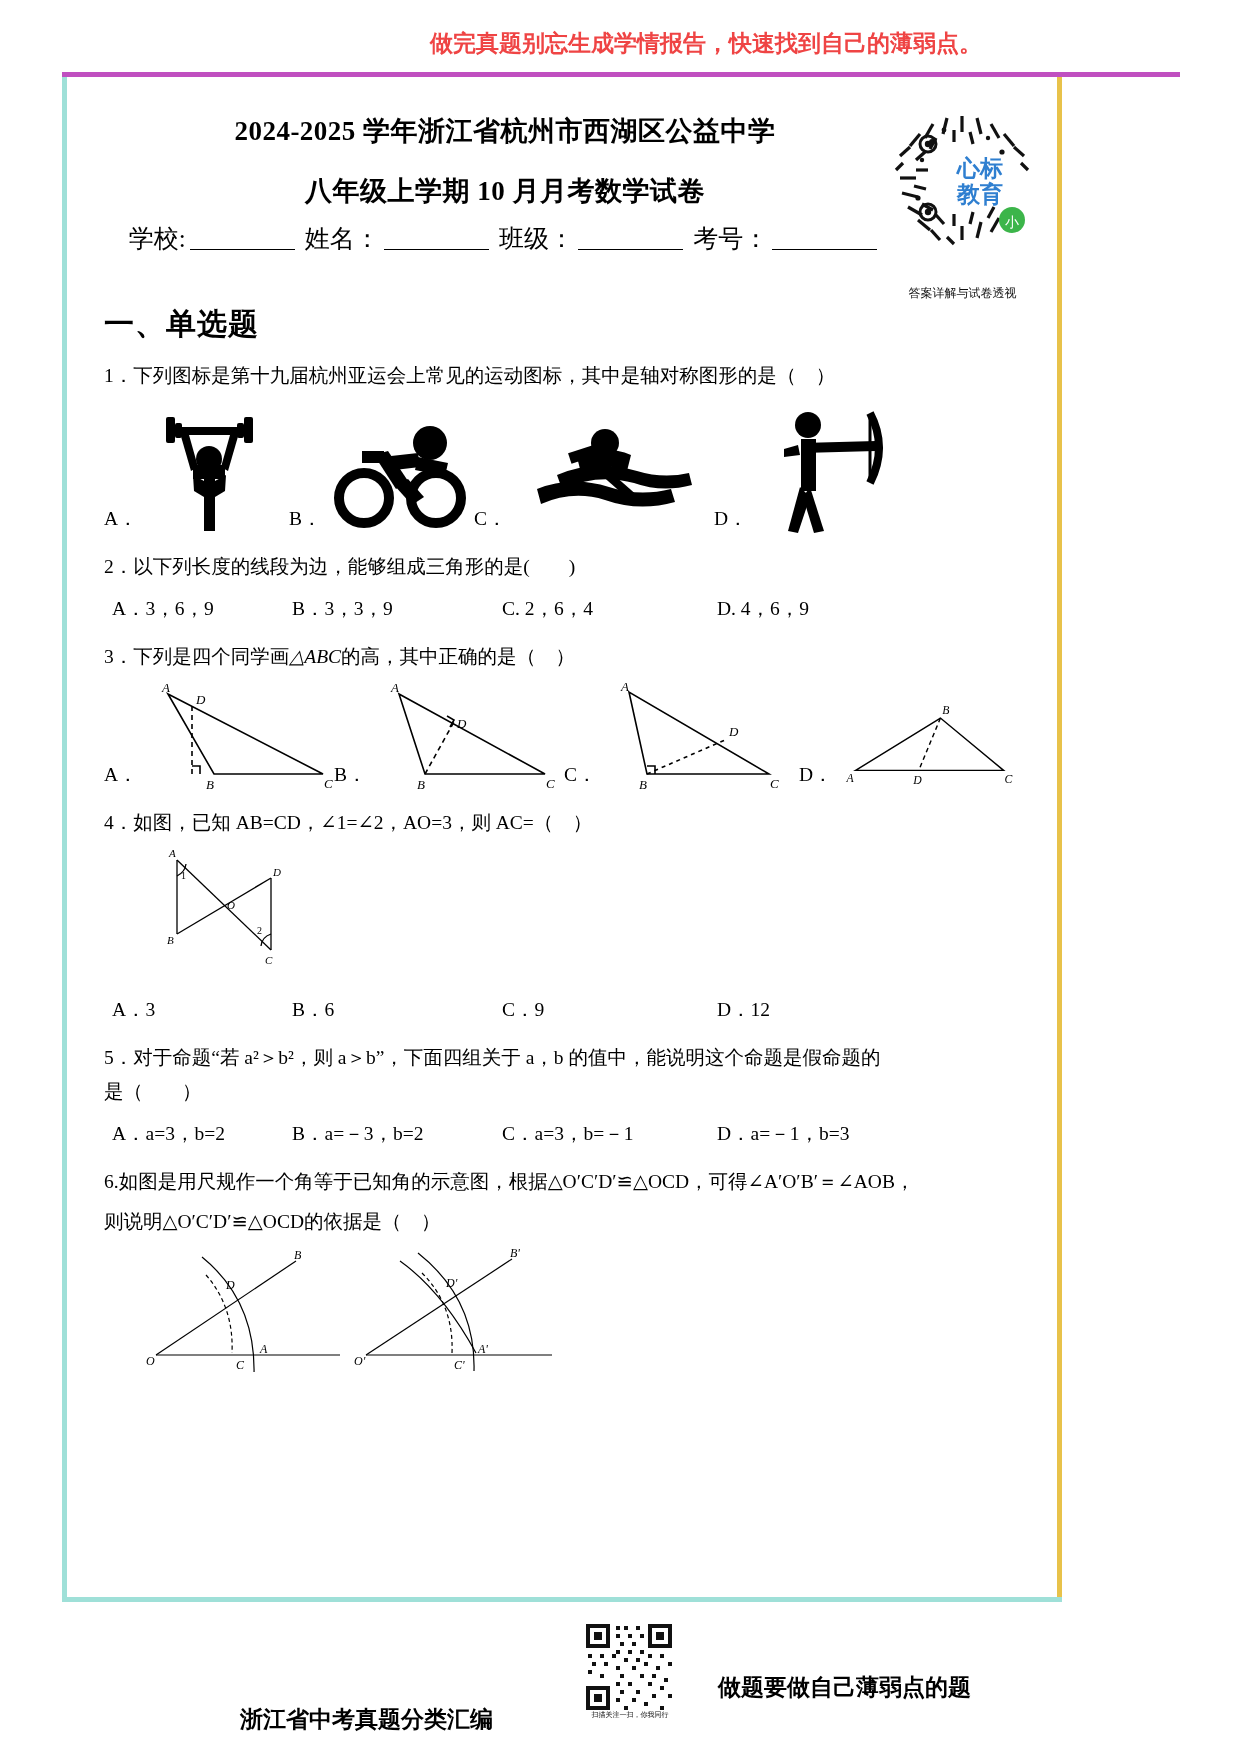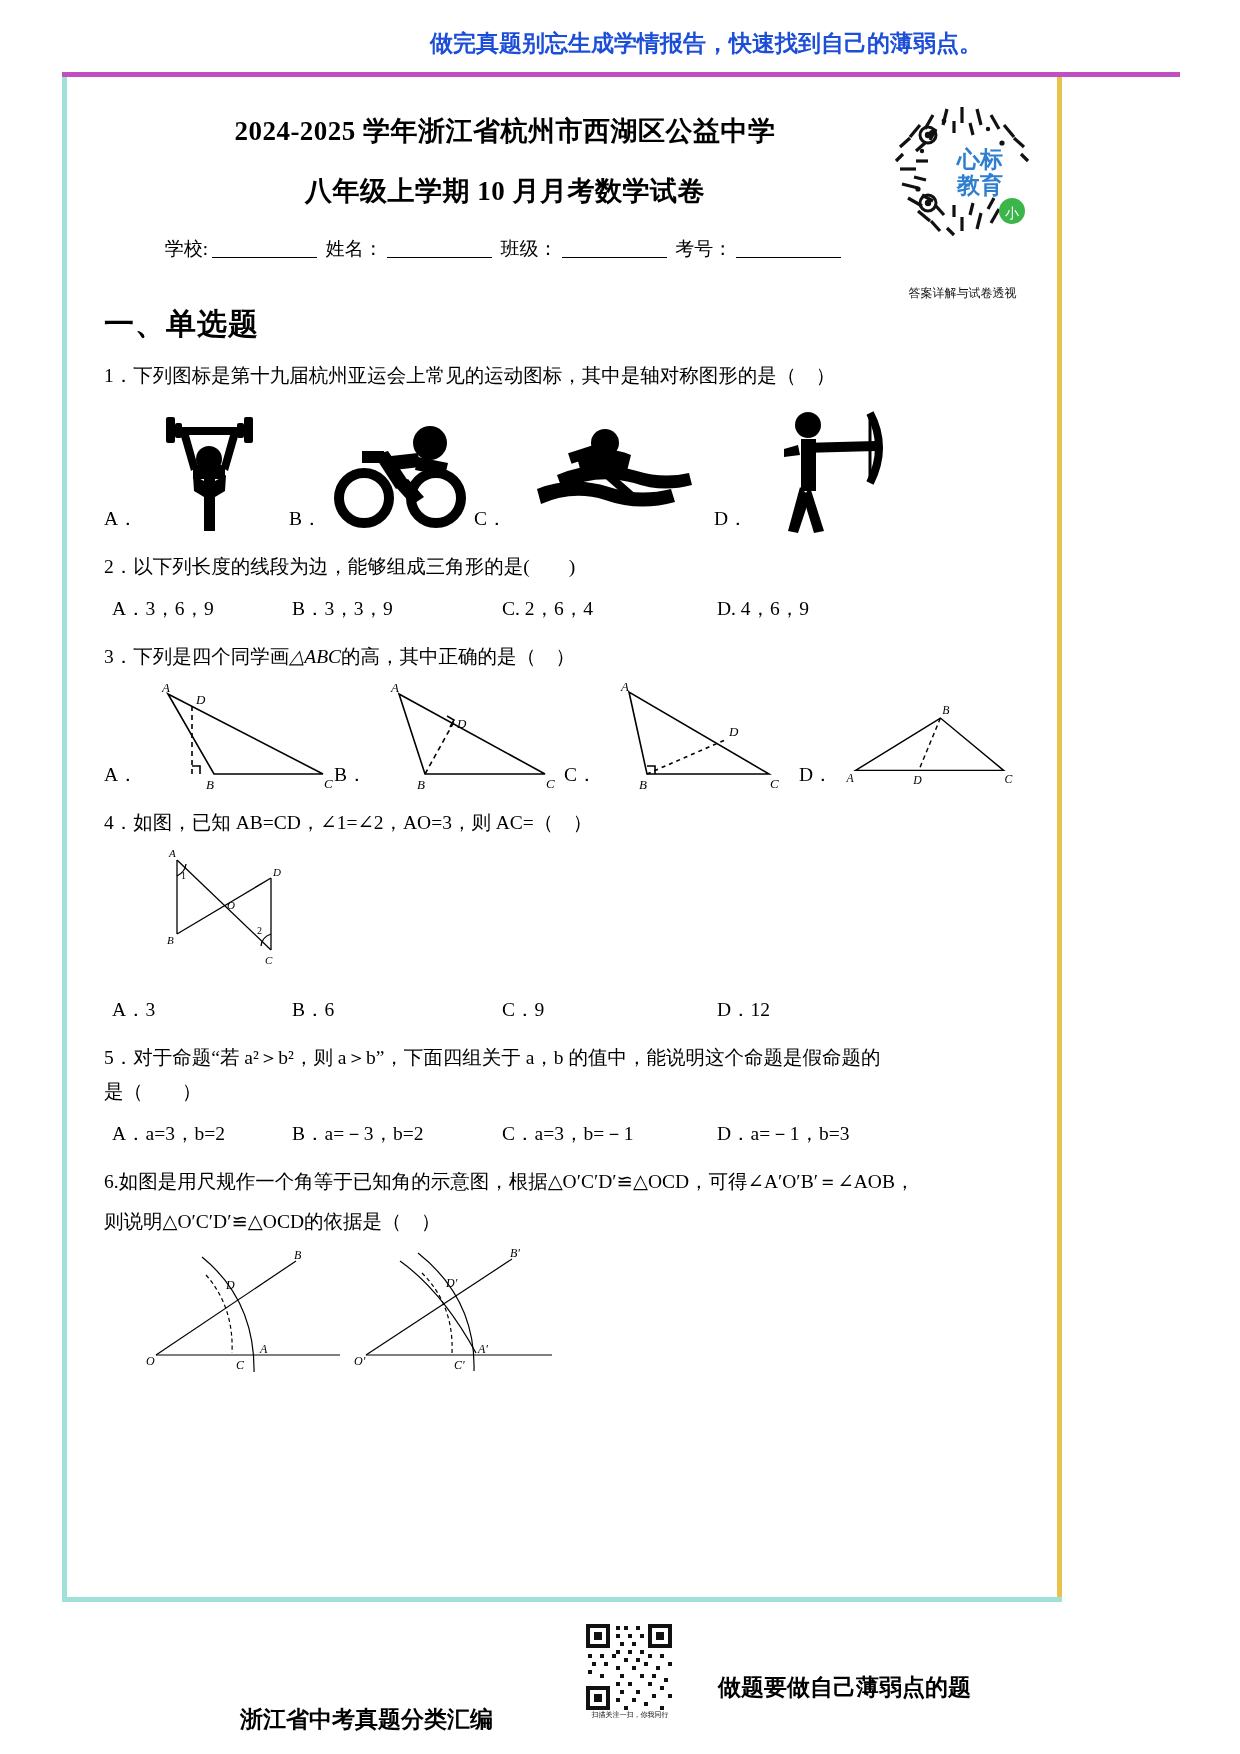--- a/index.html
+++ b/index.html
@@ -31,21 +31,21 @@
     font-family:"Liberation Sans","DejaVu Sans",sans-serif;
     font-size:10px;font-weight:bold;font-style:italic;
     color:#3a3a3a;letter-spacing:.5px;white-space:nowrap;
   }
   .cap{
     position:absolute;left:56px;top:4px;width:36px;height:16px;
   }
   .header-slogan{
     position:absolute;left:430px;top:28px;width:790px;
     font-family:"Liberation Sans","DejaVu Sans",sans-serif;
-    font-size:23px;font-weight:bold;color:#1d4ed8;white-space:nowrap;
+    font-size:23px;font-weight:bold;color:#ef4444;white-space:nowrap;
   }
   .rule-magenta{
     position:absolute;left:62px;top:72px;width:1118px;height:5px;
     background:#c04fc0;
   }
   
   .frame-left{
     position:absolute;left:62px;top:77px;width:5px;height:1525px;background:#9fe0d8;
   }
   .frame-right{
@@ -60,28 +60,28 @@
   }
   .exam-title{
     text-align:center;font-weight:bold;font-size:27px;line-height:46px;
     margin-top:26px;letter-spacing:.5px;
   }
   .exam-subtitle{
     text-align:center;font-weight:bold;font-size:27px;line-height:46px;
     margin-top:14px;letter-spacing:.5px;
   }
   .info-line{
-    margin-top:22px;text-align:center;font-size:19px;white-space:nowrap;
+    margin-top:8px;text-align:center;font-size:25px;white-space:nowrap;
   }
   .info-line .blank{
     display:inline-block;border-bottom:1.5px solid #000;width:105px;height:20px;
     vertical-align:-3px;margin:0 4px;
   }
   
-  .qr-wrap{position:absolute;left:892px;top:99px;width:140px;height:140px;}
+  .qr-wrap{position:absolute;left:892px;top:108px;width:140px;height:140px;}
   .qr-caption{
     position:absolute;left:880px;top:285px;width:165px;text-align:center;
     font-family:"Liberation Sans","DejaVu Sans",sans-serif;
     font-size:12px;color:#111;white-space:nowrap;
   }
   
   .content{position:absolute;left:37px;top:222px;width:920px;}
   .sec-title{
     font-weight:bold;font-size:30px;margin:0 0 14px 0;letter-spacing:1px;
   }

